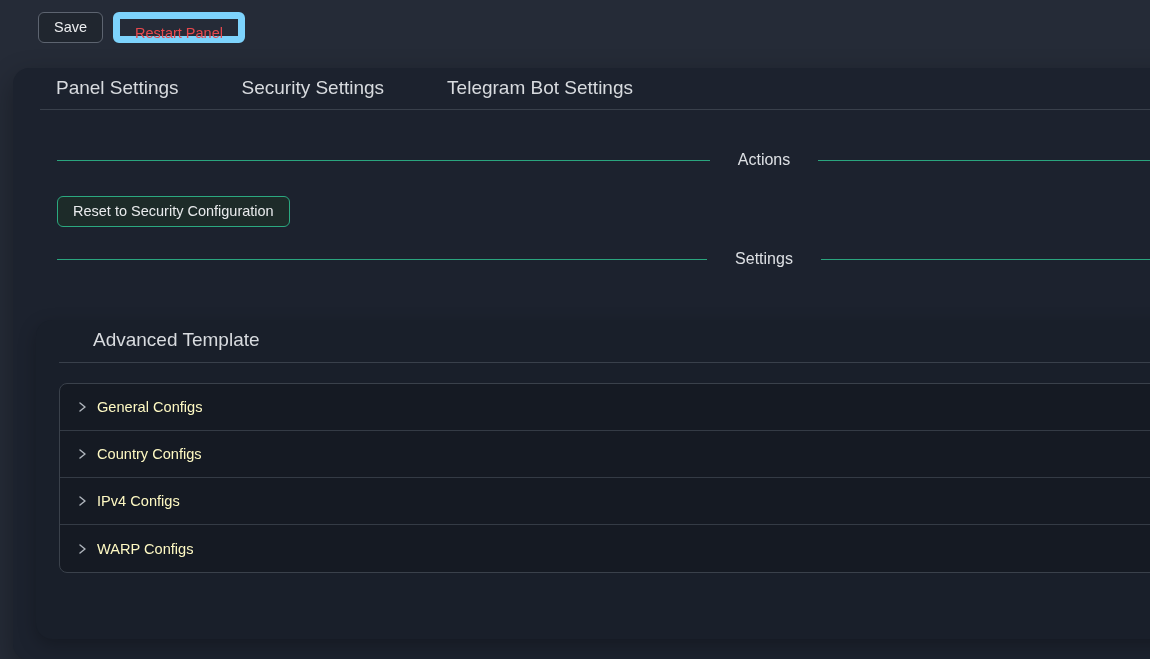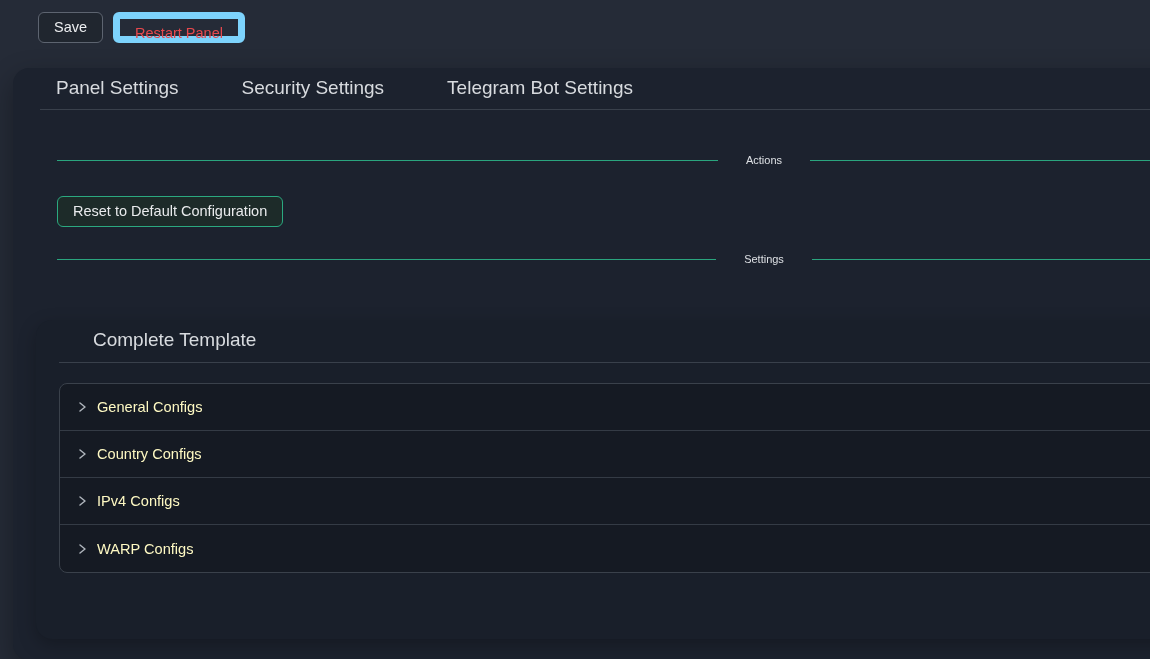--- a/index.html
+++ b/index.html
@@ -92,21 +92,21 @@
     margin-left: 44px;
     height: 22px;
   }
   .divider .line {
     flex: 1;
     height: 1px;
     background: #2aa57e;
   }
   .divider .divider-text {
     margin: 0 28px;
-    font-size: 11px;
+    font-size: 16px;
     color: #dde0e4;
     white-space: nowrap;
   }
   .divider-actions   { margin-top: 39px; }
   .divider-templates { margin-top: 21px; }
 
   .btn-reset {
     display: block;
     margin: 25px 0 0 44px;
     background: #1d2b29;
@@ -180,32 +180,32 @@
     <div class="tab">Security Settings</div>
     <div class="tab">Telegram Bot Settings</div>
   </div>
 
   <div class="divider divider-actions">
     <span class="line"></span>
     <span class="divider-text">Actions</span>
     <span class="line"></span>
   </div>
 
-  <button class="btn btn-reset">Reset to Default Configuration</button>
+  <button class="btn btn-reset">Reset to Security Configuration</button>
 
   <div class="divider divider-templates">
     <span class="line"></span>
     <span class="divider-text">Settings</span>
     <span class="line"></span>
   </div>
 
   <div class="inner-card">
 
     <div class="tabbar inner-tabs">
-      <div class="tab">Complete Template</div>
+      <div class="tab">Advanced Template</div>
     </div>
 
     <div class="accordion">
 
       <div class="acc-row">
         <span class="chev">
           <svg width="12" height="12" viewBox="0 0 12 12">
               <polyline points="4,2 9,6 4,10" fill="none" stroke="#aeb4bb" stroke-width="1.5" stroke-linecap="round" stroke-linejoin="round"></polyline>
             </svg>
         </span>

